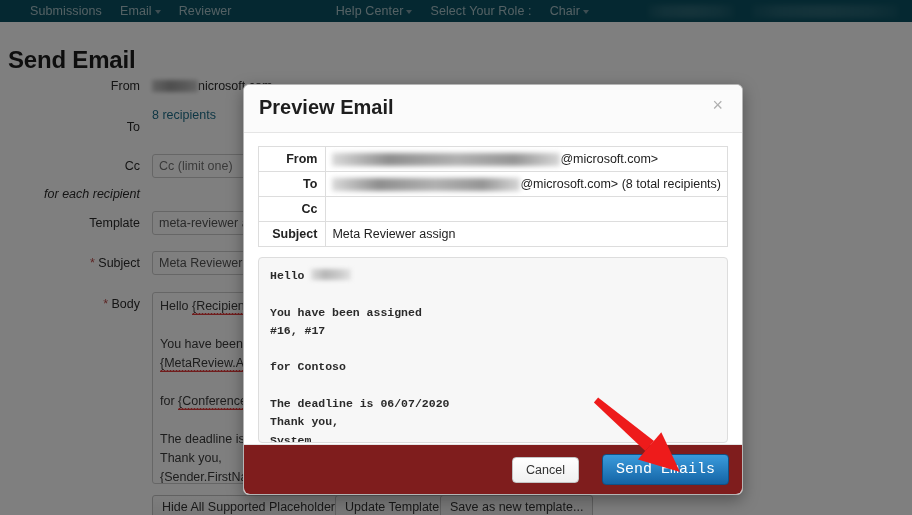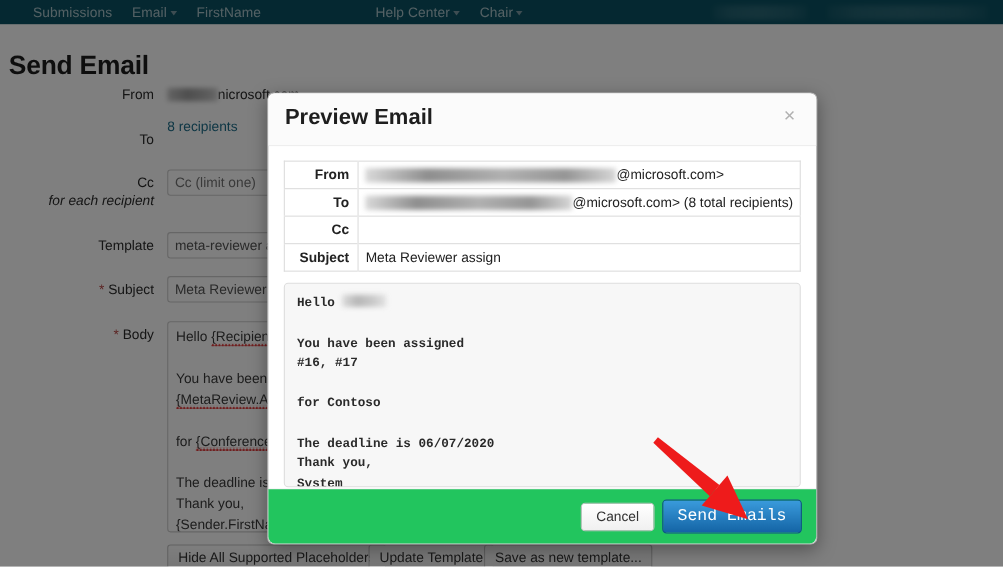--- a/index.html
+++ b/index.html
@@ -77,20 +77,21 @@
     white-space: nowrap;
   }
   .form-label .req { color: #b94a48; }
   .sub-label {
     position: absolute;
     font-size: 12.5px;
     font-style: italic;
     color: #2b2b2b;
     text-align: right;
     white-space: nowrap;
+    margin-top: 12px;
   }
   .static-val {
     position: absolute;
     font-size: 12.5px;
     color: #2b2b2b;
     white-space: nowrap;
   }
   .link-val {
     position: absolute;
     font-size: 12.5px;
@@ -256,27 +257,27 @@
     width: 40px; height: 11px;
     vertical-align: -1px;
     background: linear-gradient(90deg,#dcdcdc,#b6b6b6 35%,#c9c9c9 70%,#e2e2e2);
     filter: blur(2.2px);
     border-radius: 1px;
   }
   #modal-footer {
     flex: 0 0 auto;
     height: 50px;
     border-top: 1px solid #e5e5e5;
-    background: #22c55e;
+    background: #7f1d1d;
     border-radius: 0 0 6px 6px;
     display: flex;
     align-items: center;
     justify-content: flex-end;
     padding-right: 13px;
-    gap: 7px;
+    gap: 23px;
   }
   #btn-cancel {
     background: linear-gradient(#ffffff,#f0f0f0);
     border: 1px solid #c4c4c4;
     border-radius: 4px;
     font-size: 12.5px;
     color: #333;
     padding: 5px 13px;
     cursor: pointer;
     font-family: "Liberation Sans", sans-serif;
@@ -329,23 +330,24 @@
   <button class="btn-grey" style="left:152px; top:495px;">Hide All Supported Placeholders</button>
   <button class="btn-grey" style="left:335px; top:495px;">Update Template</button>
   <button class="btn-grey" style="left:440px; top:495px;">Save as new template...</button>
 </div>
 
 <div id="backdrop"></div>
 
 <div id="navbar">
   <span class="nav-item first nav-label-plain"><span>Submissions</span></span>
   <span class="nav-item nav-label-plain"><span>Email</span><i class="caret"></i></span>
-  <span class="nav-item nav-label-plain"><span>FirstName</span></span>
+  <span class="nav-item nav-label-plain"><span>Reviewer</span></span>
   <span class="nav-gap"></span>
   <span class="nav-item nav-label-plain"><span>Help Center</span><i class="caret"></i></span>
+  <span class="nav-item nav-label-plain">Select Your Role :</span>
   <span class="nav-item nav-label-plain"><span>Chair</span><i class="caret"></i></span>
   <span class="nav-redacted" id="nav-redact-1"></span>
   <span class="nav-redacted" id="nav-redact-2"></span>
 </div>
 
 <div id="modal">
 
   <div id="modal-header">
     <div id="modal-title">Preview Email</div>
     <button id="modal-close">×</button>

